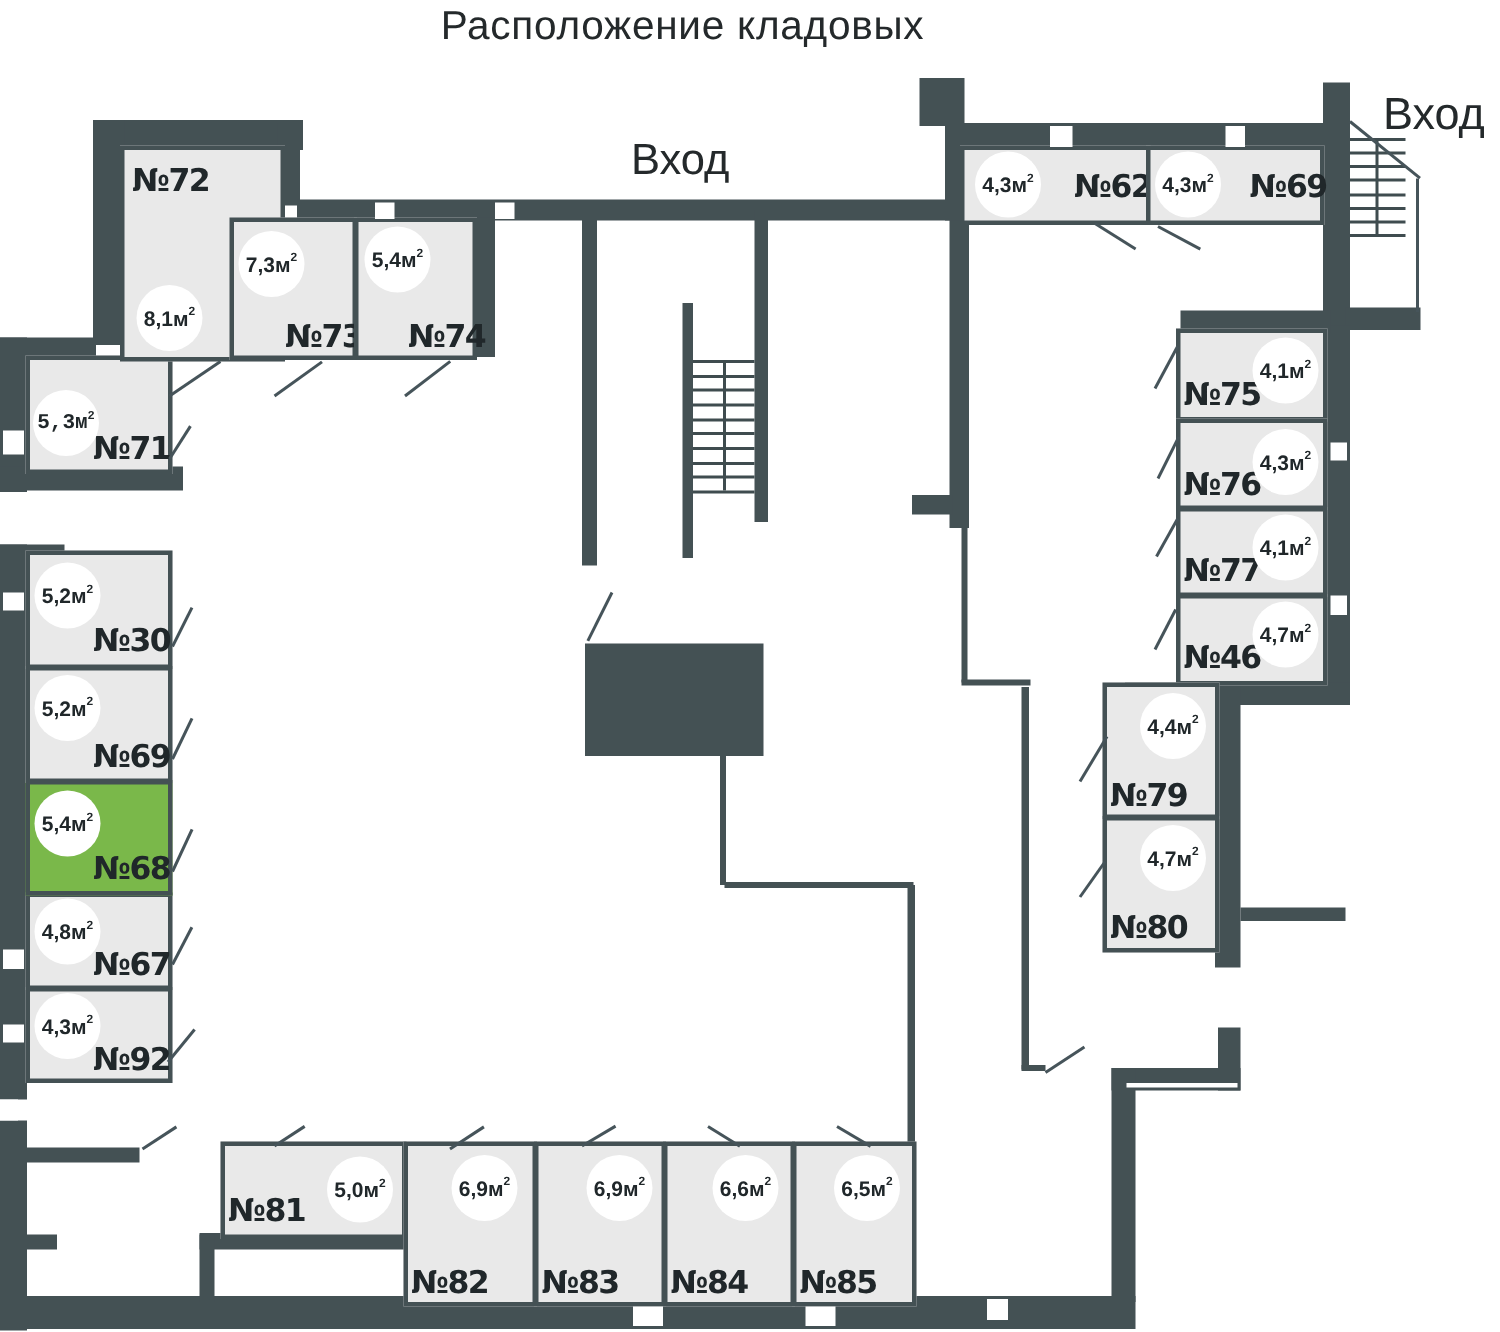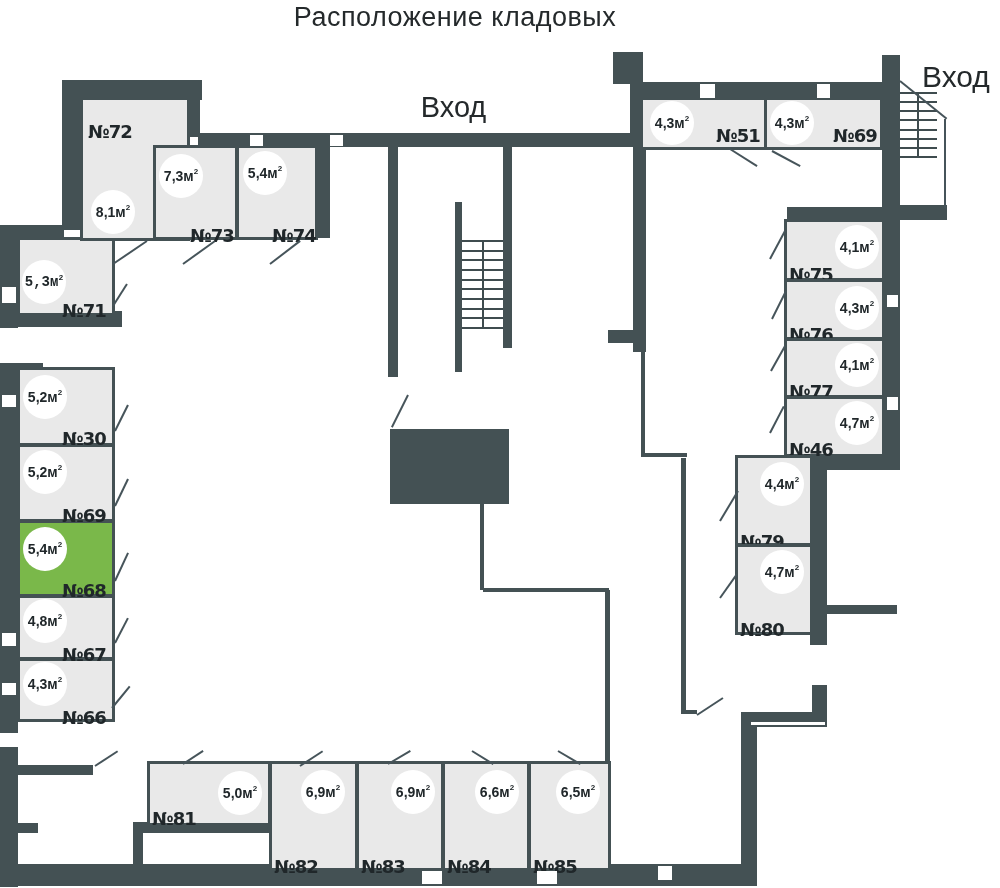--- a/index.html
+++ b/index.html
@@ -4,21 +4,21 @@
 <style>
   html,body{margin:0;padding:0;background:#fff;}
   #stage{position:relative;width:1000px;height:888px;background:#ffffff;overflow:hidden;
          font-family:"Liberation Sans","DejaVu Sans",sans-serif;}
   .wall{position:absolute;background:#445154;}
   .notch{position:absolute;background:#ffffff;}
   .thin{position:absolute;background:#445154;}
   .room{position:absolute;background:#e9e9e9;border:3px solid #445154;box-sizing:border-box;}
   .room.hl{background:#7ab84a;}
   .rlabel{position:absolute;font-family:"DejaVu Sans","Liberation Sans",sans-serif;
-          font-size:18px;font-weight:700;color:#20272a;white-space:nowrap;letter-spacing:-1px;margin-top:13px;}
+          font-size:21px;font-weight:700;color:#20272a;white-space:nowrap;letter-spacing:-1px;}
   .abadge{position:absolute;width:44px;height:44px;border-radius:50%;background:#fff;
           display:flex;align-items:center;justify-content:center;
           font-size:14px;font-weight:700;color:#20272a;white-space:nowrap;}
   .abadge sup{font-size:8px;line-height:0;margin-top:-8px;}
   .door{position:absolute;height:2px;background:#46545a;transform-origin:0 50%;}
   .line{position:absolute;background:#46545a;transform-origin:0 50%;}
   .tread{position:absolute;background:#3f4c4f;}
   .biglabel{position:absolute;color:#24292b;font-weight:500;white-space:nowrap;
             font-family:"Liberation Sans","DejaVu Sans",sans-serif;}
   #title{top:2px;left:160px;width:590px;text-align:center;font-size:27px;letter-spacing:0.5px;}
@@ -69,21 +69,21 @@
       <div class="wall" style="left: 133px; top: 822px; width: 139px; height: 11px;"></div>
       <div class="wall" style="left: 133px; top: 823px; width: 10px; height: 45px;"></div>
       <div class="thin" style="left: 480px; top: 504px; width: 4px; height: 86px;"></div>
       <div class="thin" style="left: 483px; top: 588px; width: 126px; height: 4px;"></div>
       <div class="thin" style="left: 605px; top: 590px; width: 5px; height: 178px;"></div>
       <div class="thin" style="left: 641px; top: 352px; width: 4px; height: 103px;"></div>
       <div class="thin" style="left: 641px; top: 453px; width: 46px; height: 4px;"></div>
       <div class="thin" style="left: 681px; top: 458px; width: 5px; height: 255px;"></div>
       <div class="thin" style="left: 681px; top: 710px; width: 16px; height: 4px;"></div>
       <div class="room" style="left: 17px; top: 658px; width: 98px; height: 64px;"></div>
-      <div class="rlabel" style="left: 62px; top: 694px;">№66</div>
+      <div class="rlabel" style="left: 62px; top: 694px;">№92</div>
       <div class="abadge" style="left: 23px; top: 662px;">
         <span>4,3м</span>
         <sup>2</sup>
       </div>
       <div class="room" style="left: 17px; top: 595px; width: 98px; height: 65px;"></div>
       <div class="rlabel" style="left: 62px; top: 631px;">№67</div>
       <div class="abadge" style="left: 23px; top: 599px;">
         <span>4,8м</span>
         <sup>2</sup>
       </div>
@@ -189,21 +189,21 @@
         <span>6,6м</span>
         <sup>2</sup>
       </div>
       <div class="room" style="left: 528px; top: 761px; width: 83px; height: 110px;"></div>
       <div class="rlabel" style="left: 533px; top: 843px;">№85</div>
       <div class="abadge" style="left: 556px; top: 770px;">
         <span>6,5м</span>
         <sup>2</sup>
       </div>
       <div class="room" style="left: 640px; top: 97px; width: 127px; height: 53px;"></div>
-      <div class="rlabel" style="left: 716px; top: 112px;">№51</div>
+      <div class="rlabel" style="left: 716px; top: 112px;">№62</div>
       <div class="abadge" style="left: 650px; top: 101px;">
         <span>4,3м</span>
         <sup>2</sup>
       </div>
       <div class="room" style="left: 764px; top: 97px; width: 119px; height: 53px;"></div>
       <div class="rlabel" style="left: 833px; top: 112px;">№69</div>
       <div class="abadge" style="left: 770px; top: 101px;">
         <span>4,3м</span>
         <sup>2</sup>
       </div>

